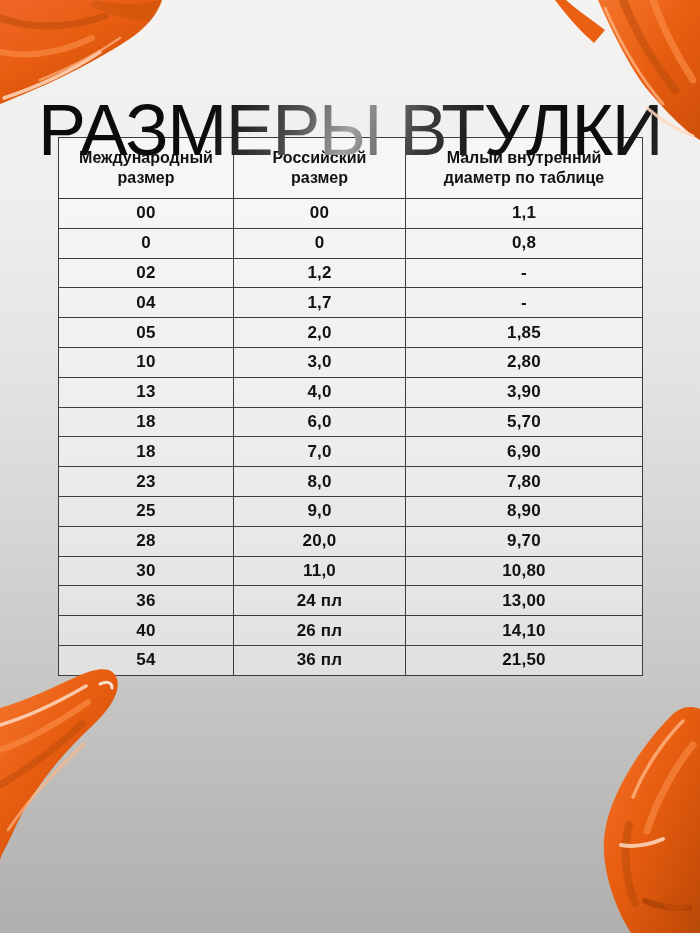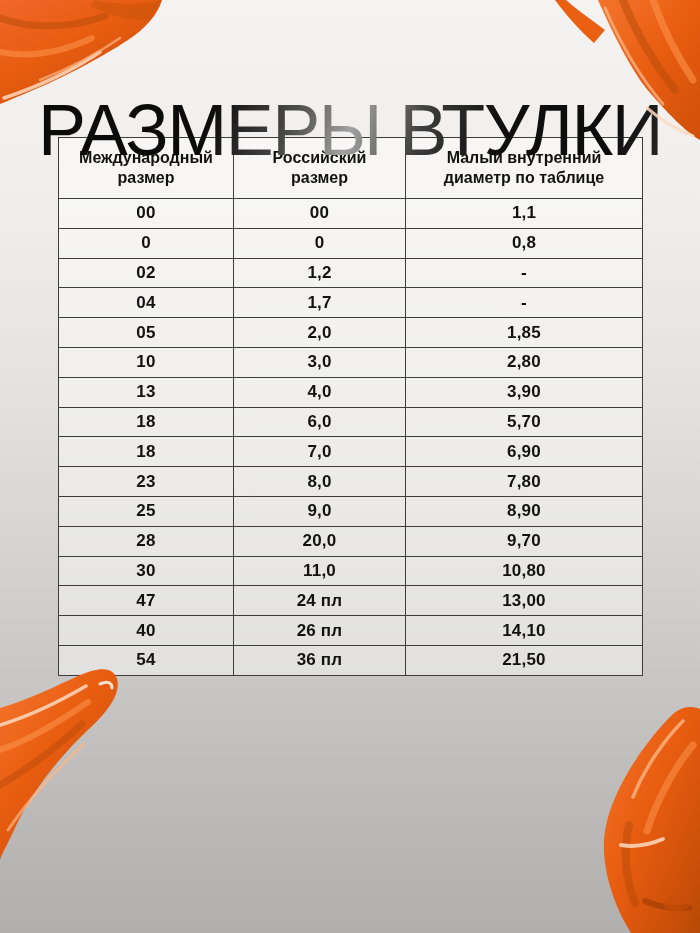--- a/index.html
+++ b/index.html
@@ -151,21 +151,21 @@
           <td>28</td>
           <td>20,0</td>
           <td>9,70</td>
         </tr>
         <tr>
           <td>30</td>
           <td>11,0</td>
           <td>10,80</td>
         </tr>
         <tr>
-          <td>47</td>
+          <td>36</td>
           <td>24 пл</td>
           <td>13,00</td>
         </tr>
         <tr>
           <td>40</td>
           <td>26 пл</td>
           <td>14,10</td>
         </tr>
         <tr>
           <td>54</td>

